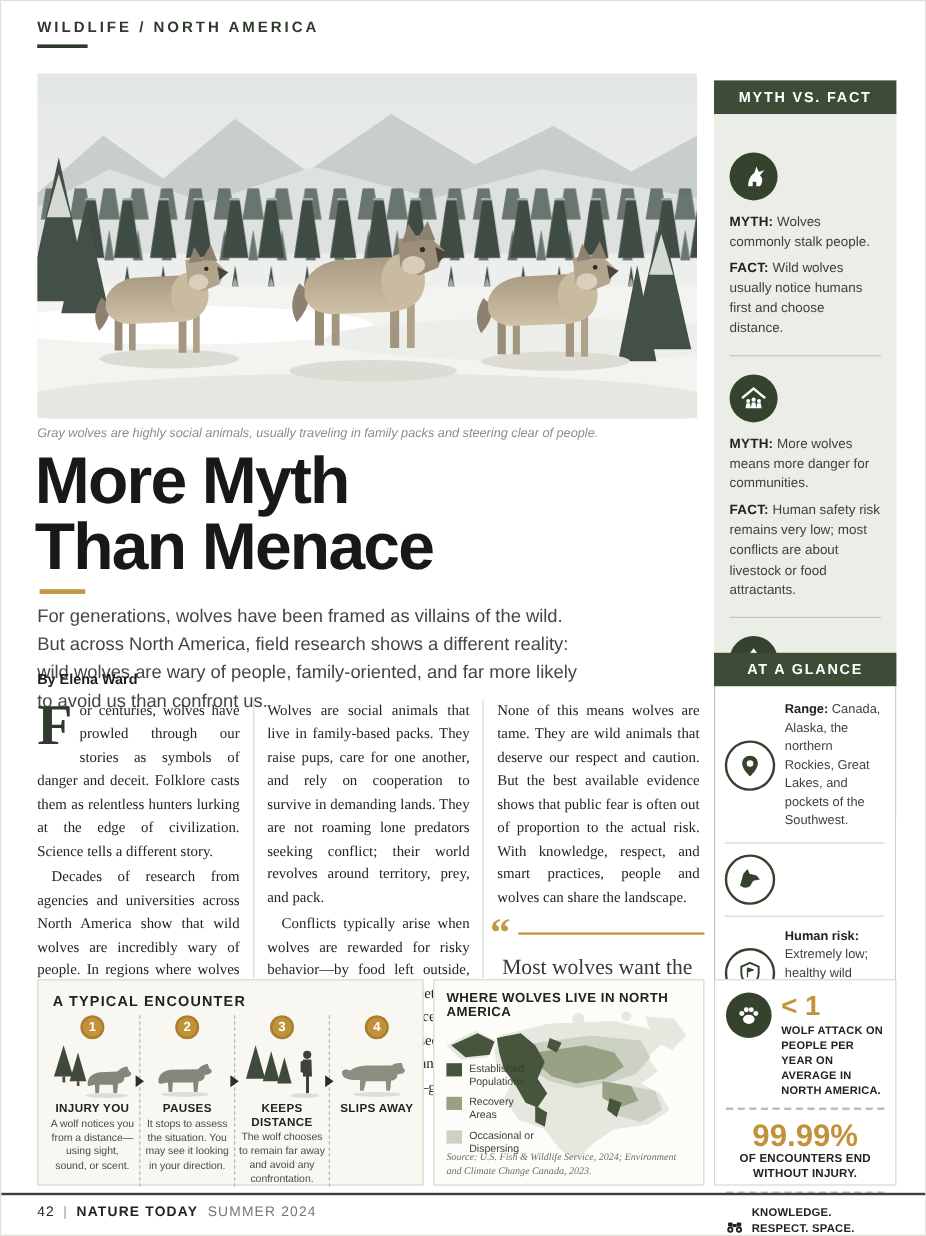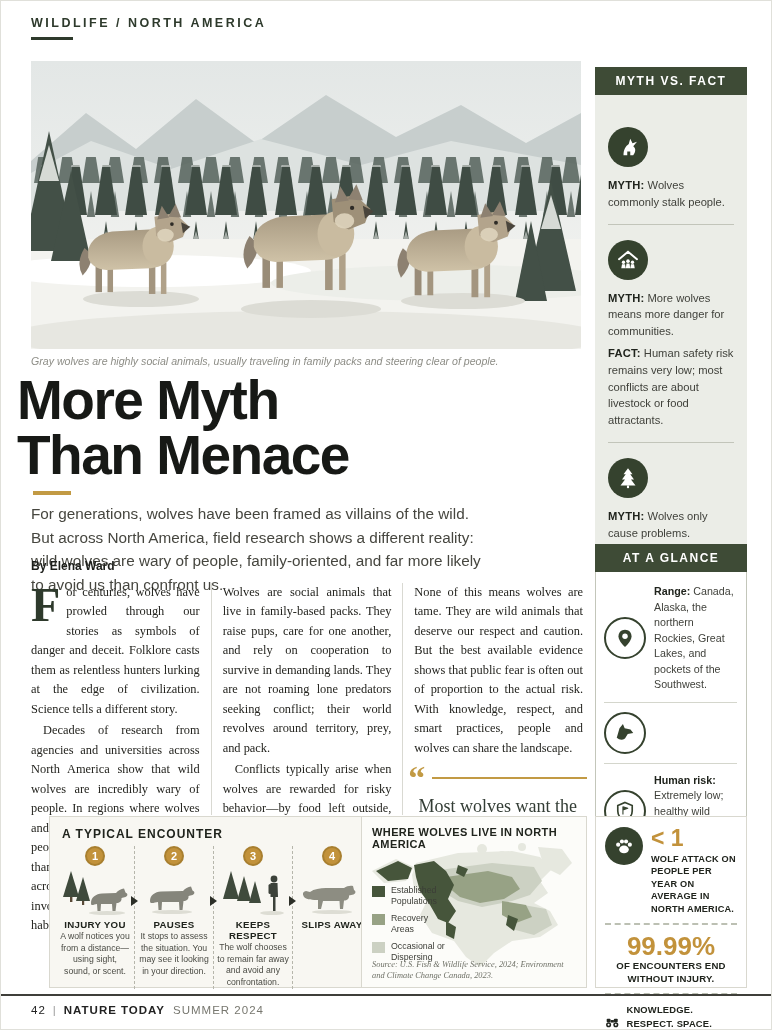--- a/index.html
+++ b/index.html
@@ -12,21 +12,21 @@
   .kicker { position:absolute; left:30px; top:15px; font-size:12.5px; font-weight:bold;
             letter-spacing:2.5px; color:#2e3a2c; }
   .kicker-bar { position:absolute; left:30px; top:36px; width:42px; height:3px; background:#2e3a2c; }
 
   
   .photo { position:absolute; left:30px; top:60px; width:550px; height:288px; overflow:hidden; }
   .caption { position:absolute; left:30px; top:354px; width:550px; font-size:10.6px;
              font-style:italic; color:#8d8d86; }
 
   
-  .headline { position:absolute; left:16px; top:372px; font-size:55px; font-weight:bold;
+  .headline { position:absolute; left:28px; top:372px; font-size:55px; font-weight:bold;
               letter-spacing:-1.5px; line-height:1.0; color:#17191６; color:#171916; }
   .gold-bar { position:absolute; left:32px; top:490px; width:38px; height:4px; background:#c29a44; }
   .standfirst { position:absolute; left:30px; top:501px; width:450px; font-size:15.3px;
                 line-height:1.55; color:#46463f; }
   .byline { position:absolute; left:30px; top:558px; font-size:12px; font-weight:bold; color:#1d1f1b; }
 
   
   .columns { position:absolute; left:30px; top:582px; width:552px; height:232px; display:flex; }
   .col { flex:1; padding:0 11px; font-family:"Liberation Serif", serif; font-size:12.4px;
          line-height:1.57; color:#24241f; text-align:justify; }
@@ -63,21 +63,21 @@
             border-radius:0 0 10px 10px; padding:12px 9px 12px 8px; }
   .gl-item { display:flex; gap:8px; align-items:center; }
   .gl-icon { width:42px; height:42px; flex:none; border:2px solid #35422e; border-radius:50%;
              display:flex; align-items:center; justify-content:center; background:#fff; }
   .gl-text { font-size:10.7px; line-height:1.45; color:#3f403a; }
   .gl-text b { color:#20241d; }
   .gl-div { border-top:1px solid #d4d6cc; margin:9px 0; }
 
   
   .encounter { position:absolute; left:30px; top:815px; width:322px; height:172px;
-               background:#f8f7f2; border:1px solid #d9d8cf;margin-left:18px; }
+               background:#f8f7f2; border:1px solid #d9d8cf; }
   .enc-title { padding:10px 12px 3px; font-size:12px; font-weight:bold; letter-spacing:1px; color:#20241d; }
   .enc-row { display:flex; padding:2px 6px 0; }
   .enc-step { flex:1; position:relative; padding:0 3px; text-align:center; }
   .enc-step + .enc-step { border-left:1px dashed #b6b6ab; }
   .enc-arrow { position:absolute; left:-4px; top:50px; width:0; height:0;
                border-top:5px solid transparent; border-bottom:5px solid transparent;
                border-left:7px solid #2c2f28; }
   .enc-num { width:20px; height:20px; margin:0 auto 1px; border-radius:50%; background:#c2923b;
              border:2px solid #a87f2f; color:#fff; font-size:11px; font-weight:bold;
              line-height:17px; text-align:center; }
@@ -257,20 +257,21 @@
   <div class="mythfact">
     <div class="band">MYTH VS. FACT</div>
     <div class="mf-body">
       <div class="mf-icon">
         <svg width="24" height="24" viewBox="0 0 32 32">
             <path fill="#fff" d="M10,27 C10,19 13,15 17,12 L19,5 L22,11 L28,9 L23,15 C27,18 26,23 23,27 L19,27 L19,22 L15,22 L15,27 Z"></path>
           </svg>
       </div>
       <div class="mf-text">
         <p><b>MYTH:</b> <span>Wolves commonly stalk people.</span></p>
+        <p><b>FACT:</b> <span>Wild wolves usually notice humans first and choose distance.</span></p>
       </div>
       <div class="mf-div"></div>
       <div class="mf-icon">
         <svg width="24" height="24" viewBox="0 0 32 32">
           <path d="M4,15 L16,5 L28,15" fill="none" stroke="#fff" stroke-width="2.6" stroke-linecap="round"></path>
           <g fill="#fff">
             <circle cx="10" cy="19" r="2.2"></circle>
               <path d="M7,27 L13,27 L12,21.5 L8,21.5 Z"></path>
             <circle cx="16" cy="17.5" r="2.4"></circle>
               <path d="M13,27 L19,27 L18,20.5 L14,20.5 Z"></path>
@@ -373,21 +374,21 @@
                 <path d="M38,14 L44,36 L32,36 Z"></path>
               </g>
             <g fill="#3c423a">
               <circle cx="57" cy="12" r="3.4"></circle>
               <path d="M53.5,16 L60.5,16 L61,30 L58.5,30 L58.5,44 L56,44 L56,30 L53.5,30 Z"></path>
               <rect x="51.5" y="17" width="3" height="10" rx="1.5"></rect>
             </g>
             <ellipse cx="55" cy="46" rx="12" ry="2" fill="#ddddd4"></ellipse>
           </svg>
         </div>
-        <div class="enc-step-title">KEEPS RESPECT</div>
+        <div class="enc-step-title">KEEPS DISTANCE</div>
         <div class="enc-desc">The wolf chooses to remain far away and avoid any confrontation.</div>
       </div>
       <div class="enc-step">
         <span class="enc-arrow"></span>
         <div class="enc-num">4</div>
         <div class="enc-art">
           <svg width="72" height="50" viewBox="0 0 72 50">
             <path fill="#8d8d82" d="M8,30 Q5,25 10,24 L14,25 C18,22 24,21 30,21 L48,21 C51,19 54,18.5 57,19 L58,23 C60,24 60,26.5 57.5,27.5 L53,28.5 C53.5,31.5 51,33.5 48,33.5 L47,42 L44,42 L43.5,34 L27,34 L25,42 L22,42 L22,33 C17,33 11,33 8,30 Z"></path>
             <ellipse cx="36" cy="45" rx="20" ry="2" fill="#ddddd4"></ellipse>
           </svg>

